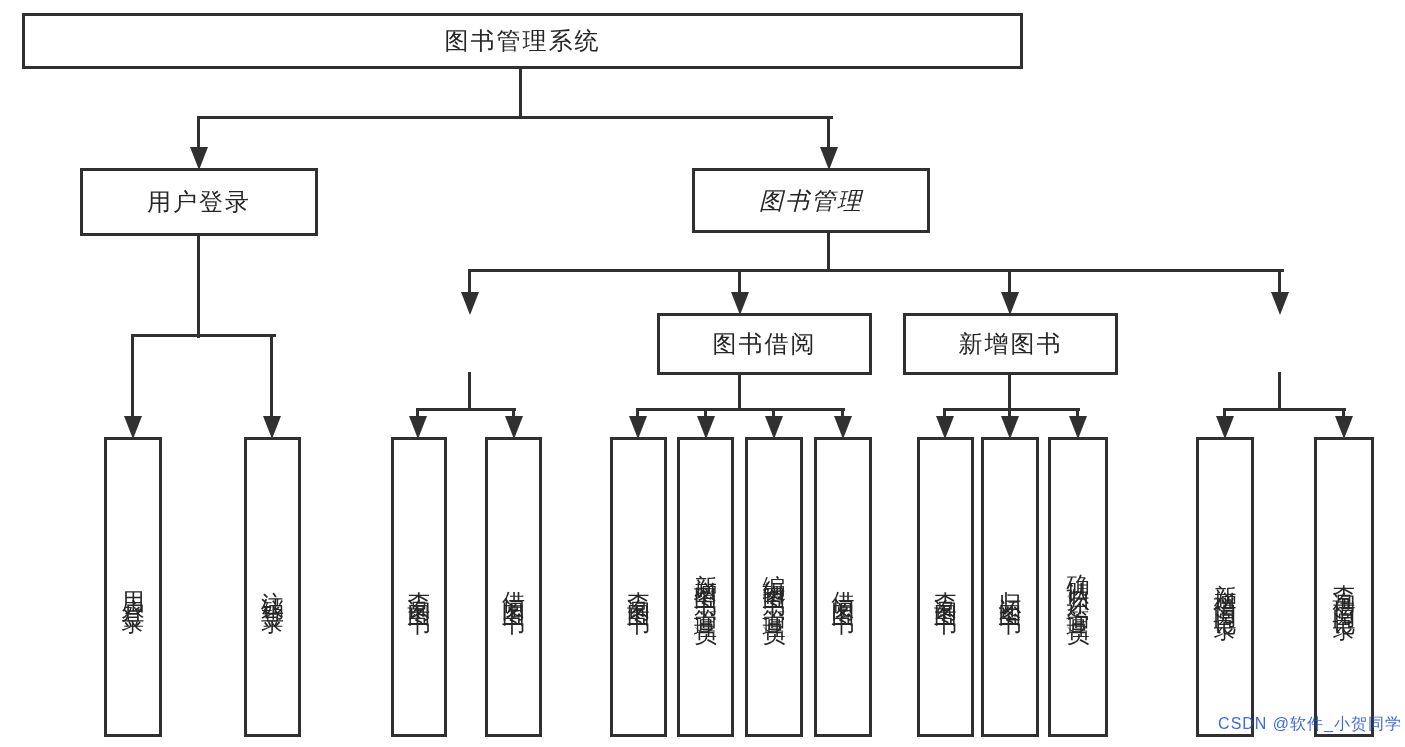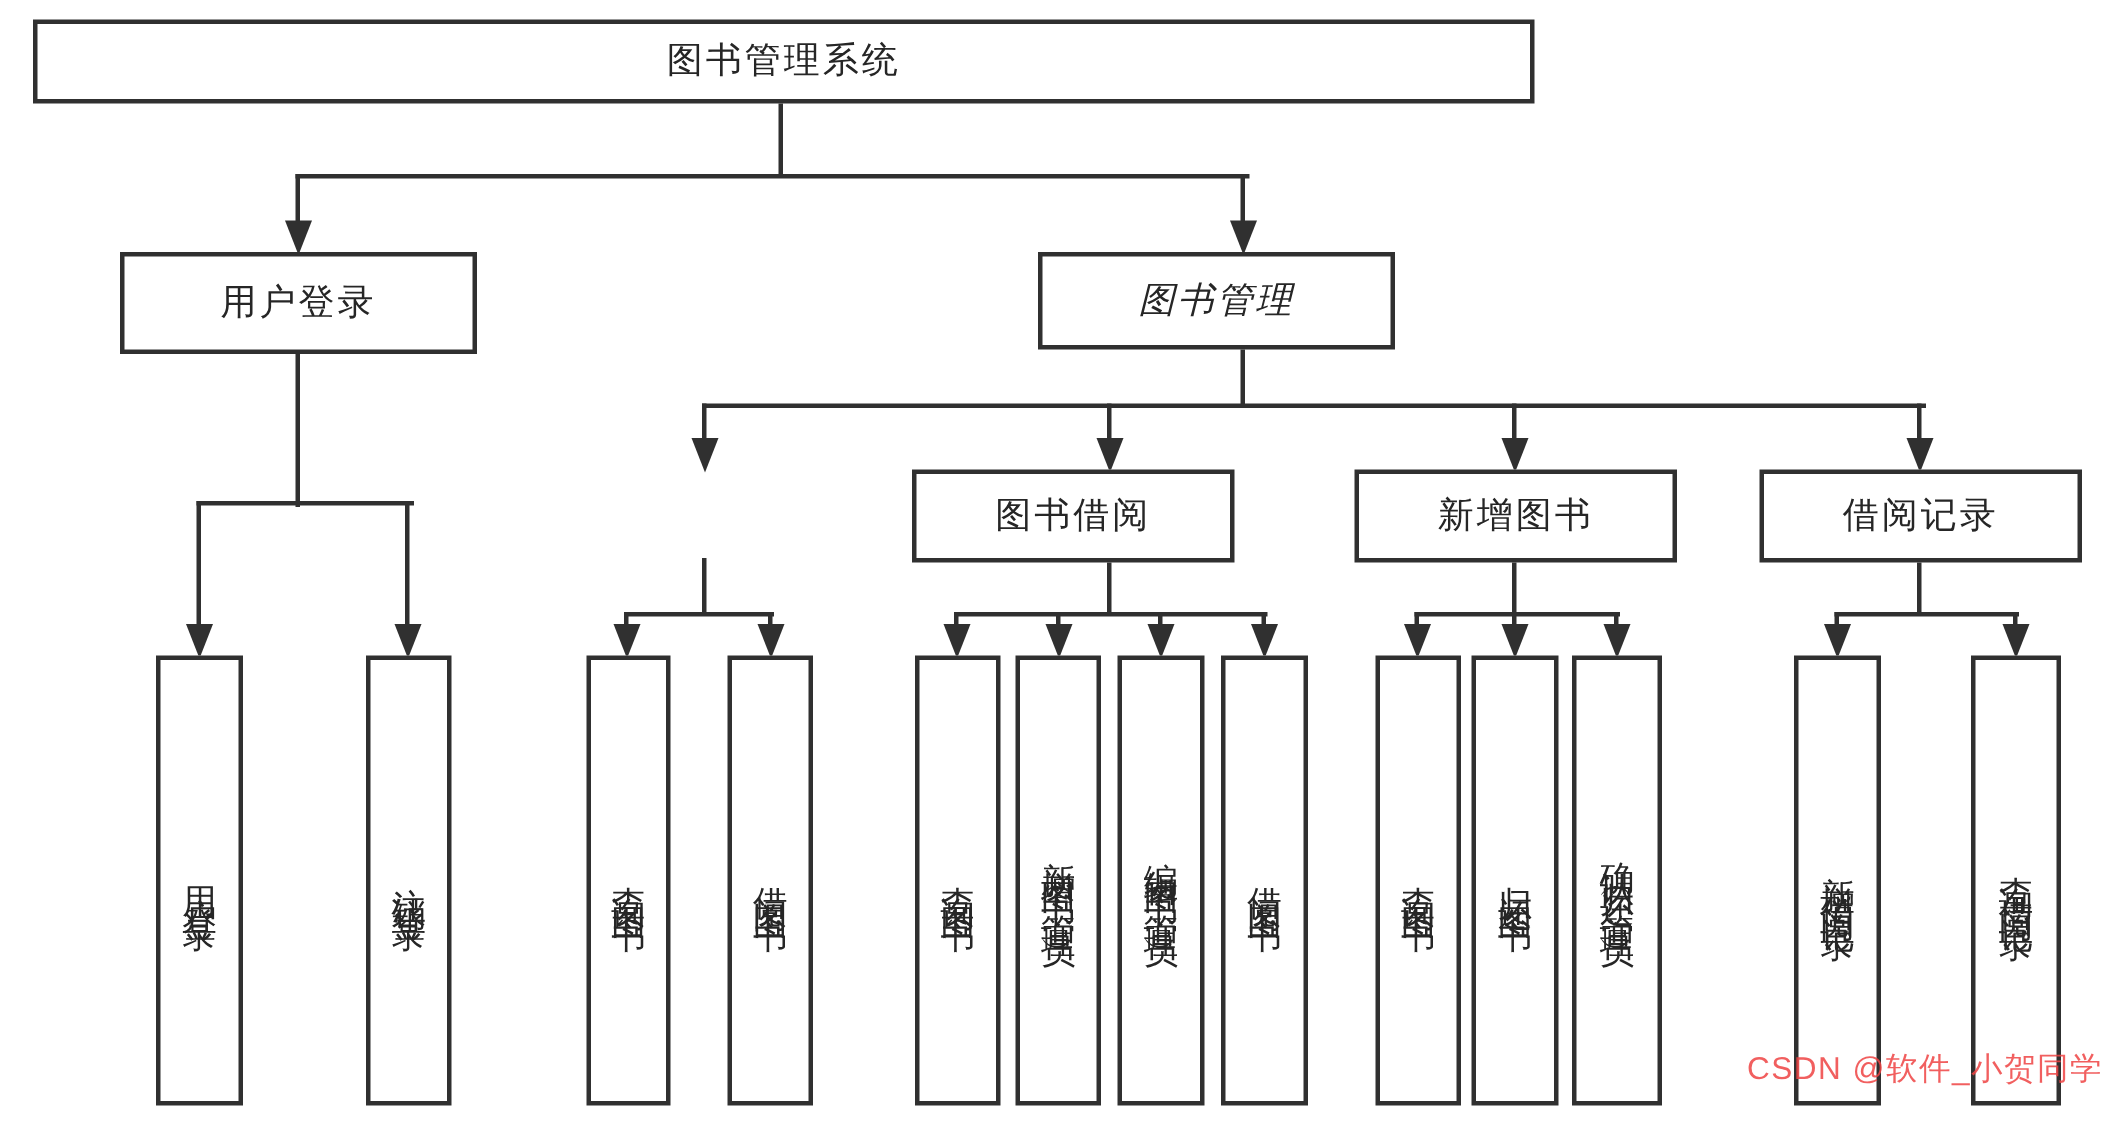--- a/index.html
+++ b/index.html
@@ -7,21 +7,21 @@
   #stage{position:relative;width:1405px;height:747px;background:#ffffff;overflow:hidden;}
   .box{position:absolute;box-sizing:border-box;background:#ffffff;border:3px solid #303030;
        display:flex;align-items:center;justify-content:center;z-index:2;}
   .hlabel{font-size:24px;color:#262626;letter-spacing:2px;white-space:nowrap;line-height:1;}
   .vlabel{writing-mode:vertical-rl;text-orientation:mixed;font-size:23px;color:#262626;
           letter-spacing:7px;line-height:1;white-space:nowrap;}
   .vline{position:absolute;width:3px;background:#303030;z-index:1;}
   .hline{position:absolute;height:3px;background:#303030;z-index:1;}
   .ahead{position:absolute;width:0;height:0;border-left:9px solid transparent;
          border-right:9px solid transparent;border-top:23px solid #303030;z-index:1;}
-  .watermark{position:absolute;right:3px;top:698px;font-size:21px;color:#ef4444;
+  .watermark{position:absolute;right:3px;top:714px;font-size:16px;color:#1d4ed8;
              letter-spacing:1px;white-space:nowrap;z-index:3;opacity:0.85;}
 </style>
 </head>
 <body>
 
 <div id="stage">
 
   <div class="vline" style="left:519px;top:68px;height:50px;"></div>
   <div class="hline" style="left:197px;top:116px;width:636px;"></div>
   <div class="vline" style="left:197px;top:116px;height:34px;"></div>
@@ -85,28 +85,25 @@
     <span class="hlabel">图书管理系统</span>
   </div>
 
   <div class="box" style="left:80px;top:168px;width:238px;height:68px;">
     <span class="hlabel">用户登录</span>
   </div>
   <div class="box" style="left:692px;top:168px;width:238px;height:65px;font-style:italic;">
     <span class="hlabel">图书管理</span>
   </div>
 
-  <div class="box" style="left:608px;top:313px;width:215px;height:62px;">
+  <div class="box" style="left:657px;top:313px;width:215px;height:62px;">
     <span class="hlabel">图书借阅</span>
   </div>
   <div class="box" style="left:903px;top:313px;width:215px;height:62px;">
     <span class="hlabel">新增图书</span>
-  </div>
-  <div class="box" style="left:1173px;top:313px;width:215px;height:62px;">
-    <span class="hlabel">借阅记录</span>
   </div>
 
   <div class="box" style="left:104px;top:437px;width:58px;height:300px;">
     <span class="vlabel">用户登录</span>
   </div>
   <div class="box" style="left:244px;top:437px;width:57px;height:300px;">
     <span class="vlabel">注销登录</span>
   </div>
 
   <div class="box" style="left:391px;top:437px;width:56px;height:300px;">

